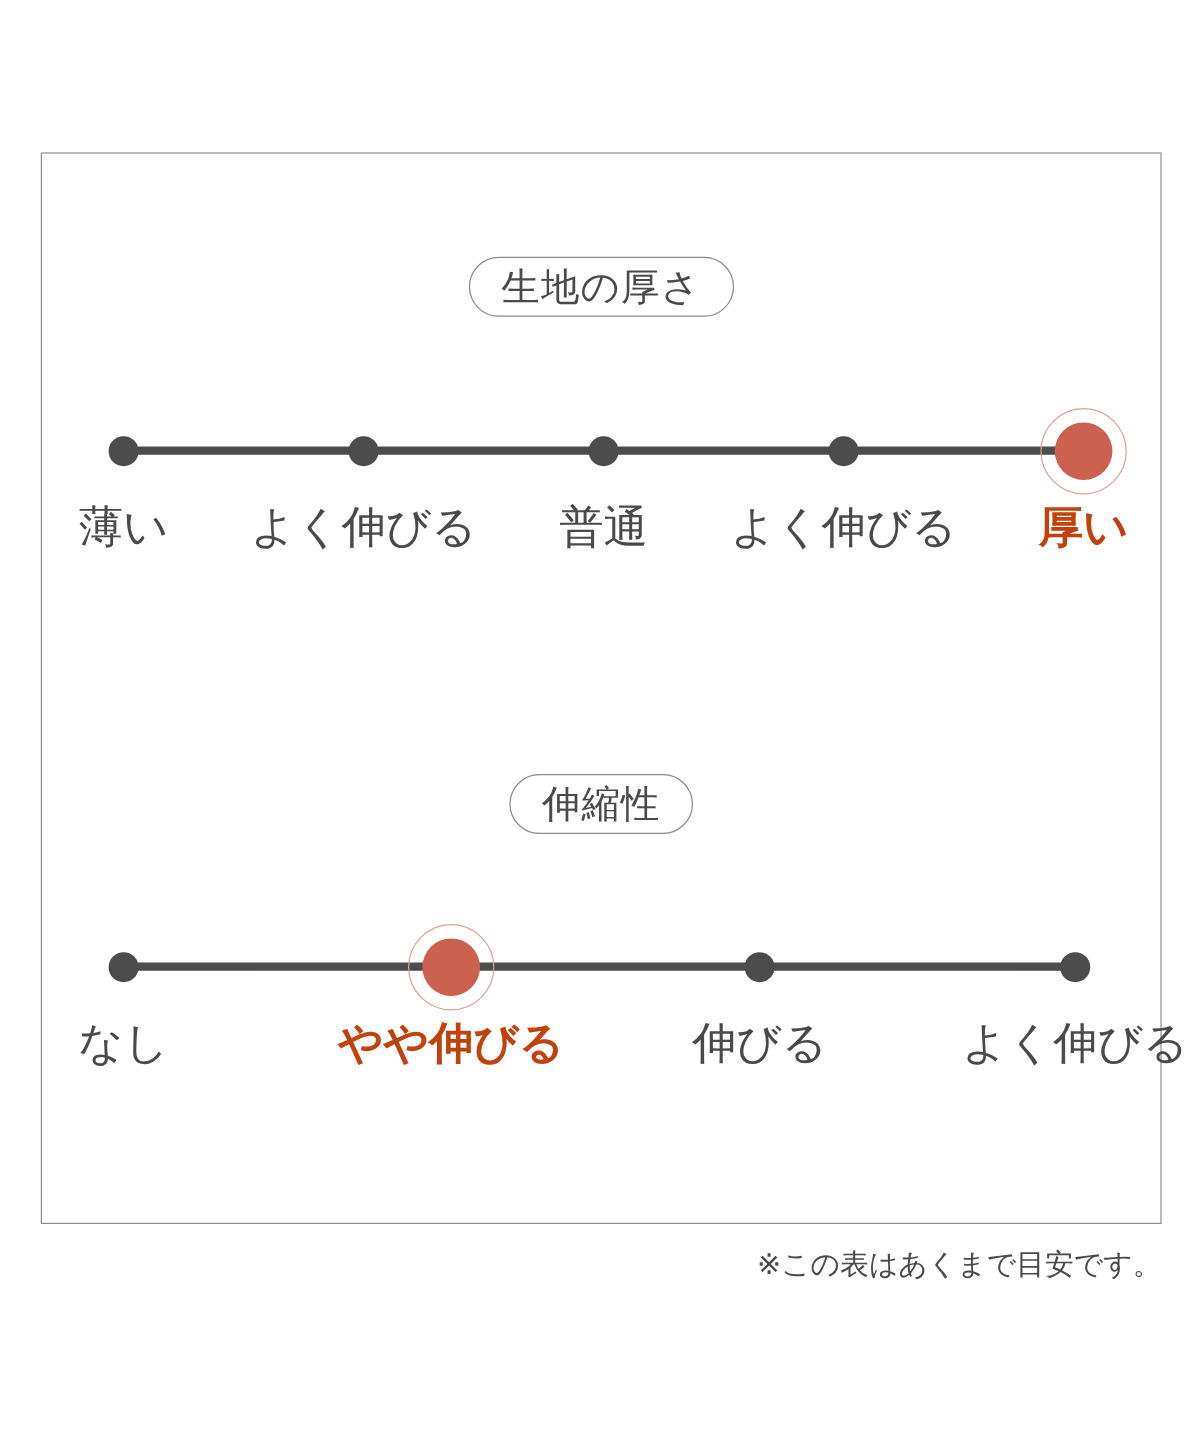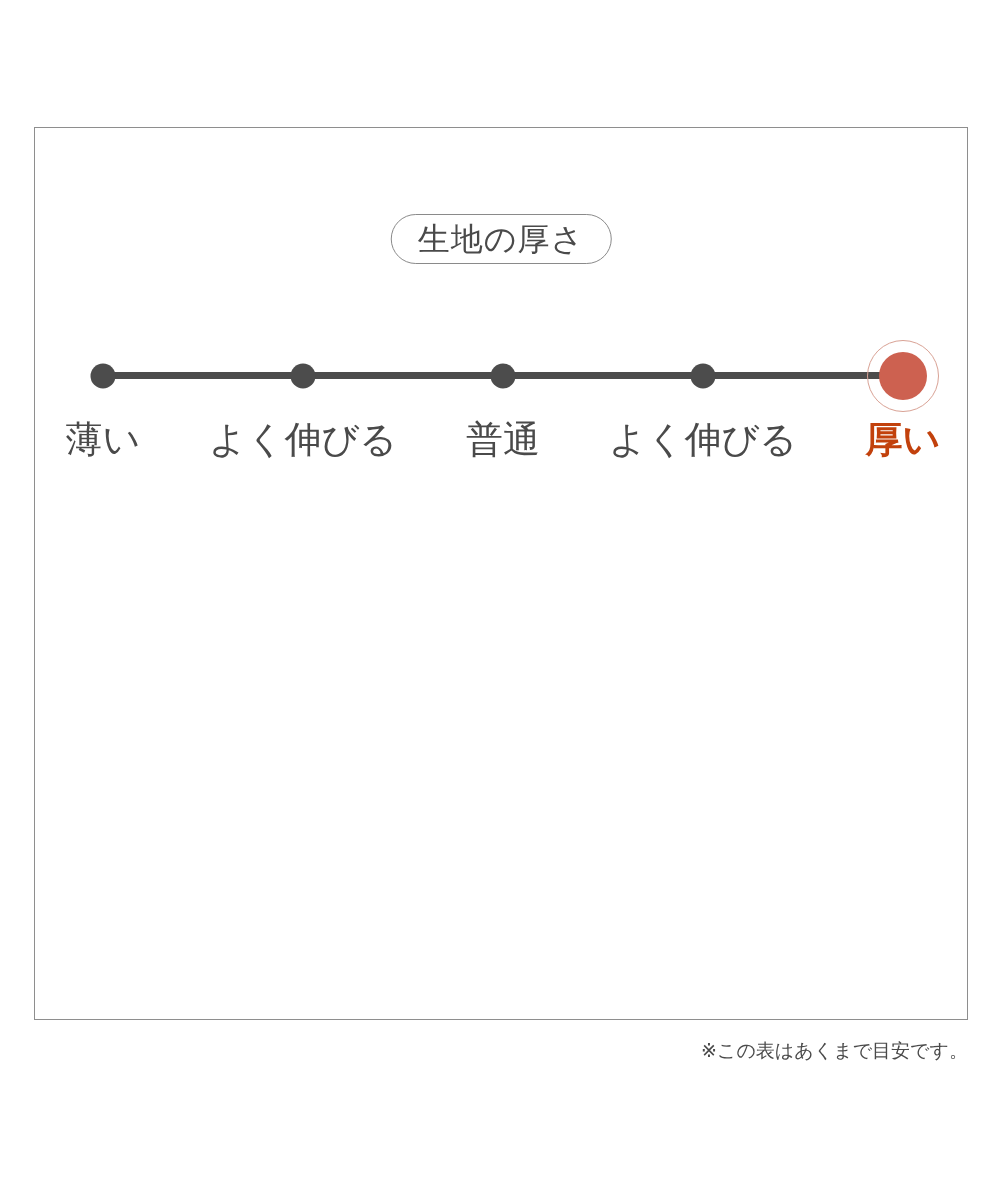--- a/index.html
+++ b/index.html
@@ -109,21 +109,21 @@
   .scale-point.selected .point-label {
     font-weight: bold;
     color: #c2410c;
   }
 
   
   #footnote {
     position: absolute;
     right: 32px;
     top: 1038px;
-    font-size: 19px;
+    font-size: 24px;
     color: #4a4a4a;
     white-space: nowrap;
   }
 </style>
 </head>
 <body>
 
 <div id="spec-card">
 
   <div class="section-title-pill" style="top:86px;">
@@ -153,17 +153,44 @@
       <div class="point-label">よく伸びる</div>
     </div>
 
     <div class="scale-point selected" style="left:868px;">
       <div class="sel-ring"></div>
       <div class="dot"></div>
       <div class="point-label">厚い</div>
     </div>
   </div>
 
+  <div class="section-title-pill" style="top:517px;">
+    <span>伸縮性</span>
+  </div>
 
+  <div class="scale" style="top:648px;">
+    <div class="scale-track" style="left:68px; width:793px;"></div>
+
+    <div class="scale-point" style="left:68px;">
+      <div class="dot"></div>
+      <div class="point-label">なし</div>
+    </div>
+
+    <div class="scale-point selected" style="left:341px;">
+      <div class="sel-ring"></div>
+      <div class="dot"></div>
+      <div class="point-label">やや伸びる</div>
+    </div>
+
+    <div class="scale-point" style="left:598px;">
+      <div class="dot"></div>
+      <div class="point-label">伸びる</div>
+    </div>
+
+    <div class="scale-point" style="left:861px;">
+      <div class="dot"></div>
+      <div class="point-label">よく伸びる</div>
+    </div>
+  </div>
 
 </div>
 
 <div id="footnote">※この表はあくまで目安です。</div>
 
 </body></html>

